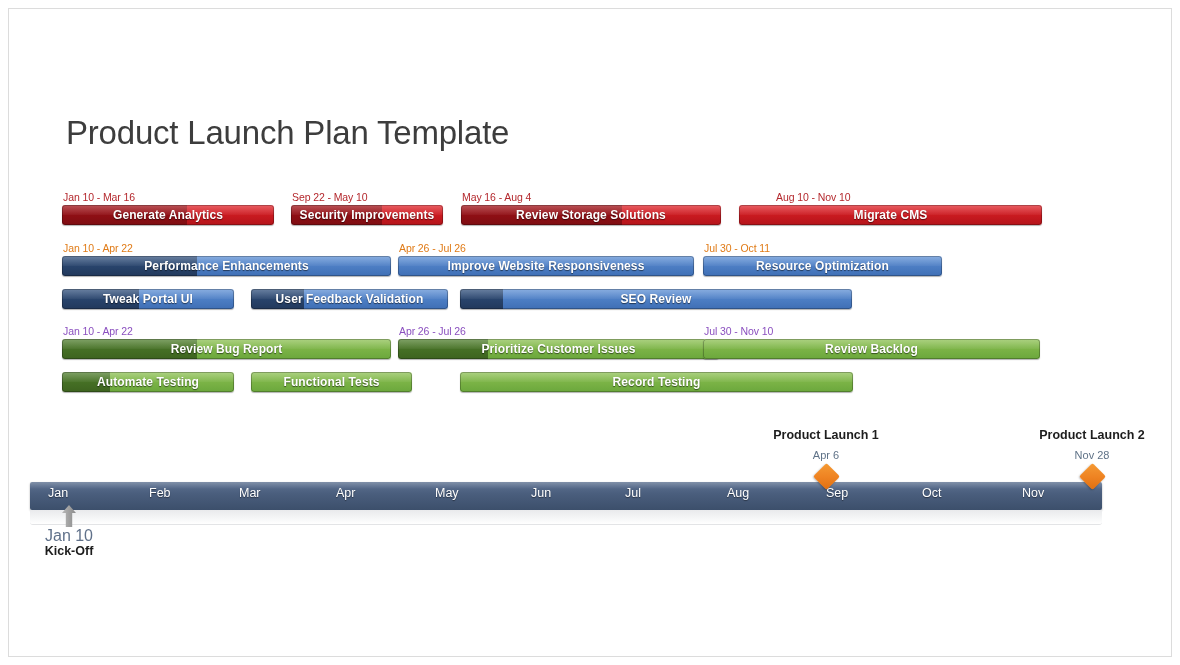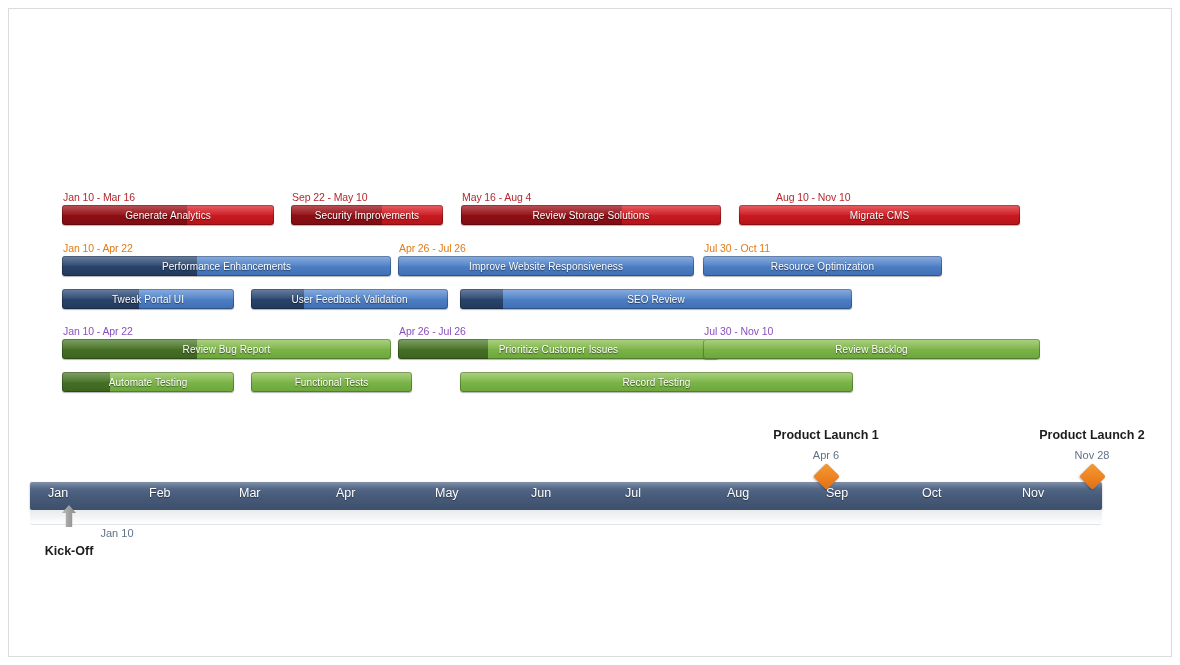--- a/index.html
+++ b/index.html
@@ -60,22 +60,22 @@
   }
   .task-bar .label {
     position: absolute;
     left: 0;
     right: 0;
     top: 0;
     bottom: 0;
     display: flex;
     align-items: center;
     justify-content: center;
-    font-size: 10px;
-    font-weight: normal;
+    font-size: 12px;
+    font-weight: bold;
     color: #ffffff;
     text-shadow: 0 1px 1px rgba(0,0,0,0.55);
     white-space: nowrap;
     letter-spacing: 0.1px;
   }
   
   .task-bar .gloss {
     position: absolute;
     left: 0; right: 0; top: 0;
     height: 50%;
@@ -200,42 +200,42 @@
     margin-left: -7px;
     top: 0;
     width: 14px;
     height: 22px;
   }
   #kickoff-marker .k-date {
     position: absolute;
     left: 50%;
     transform: translateX(-50%);
     top: 22px;
-    font-size: 11px;
+    font-size: 16px;
     color: #60718a;
     white-space: nowrap;
-    margin-left: 48px;
   }
   #kickoff-marker .k-title {
     position: absolute;
     left: 50%;
     transform: translateX(-50%);
     top: 39px;
     font-size: 12.5px;
     font-weight: bold;
     color: #1d1d1d;
     white-space: nowrap;
   }
 </style>
 </head>
 <body>
 
 <div id="slide">
   <div id="slide-frame"></div>
 
+  <h1 id="page-title">Product Launch Plan Template</h1>
 
   <div id="bars-layer">
       <div class="task-bar theme-red" style="left: 62px; top: 205px; width: 212px;">
         <div class="fill-dark" style="left: 0px; width: 59%;"></div>
         <div class="fill-light" style="left: 59%; right: 0px;"></div>
         <div class="gloss"></div>
         <div class="edge"></div>
         <div class="label">Generate Analytics</div>
       </div>
       <div class="task-bar theme-red" style="left: 291px; top: 205px; width: 152px;">
@@ -245,21 +245,21 @@
         <div class="edge"></div>
         <div class="label">Security Improvements</div>
       </div>
       <div class="task-bar theme-red" style="left: 461px; top: 205px; width: 260px;">
         <div class="fill-dark" style="left: 0px; width: 62%;"></div>
         <div class="fill-light" style="left: 62%; right: 0px;"></div>
         <div class="gloss"></div>
         <div class="edge"></div>
         <div class="label">Review Storage Solutions</div>
       </div>
-      <div class="task-bar theme-red" style="left: 739px; top: 205px; width: 281px;">
+      <div class="task-bar theme-red" style="left: 739px; top: 205px; width: 303px;">
         <div class="fill-dark" style="left: 0px; width: 0%;"></div>
         <div class="fill-light" style="left: 0%; right: 0px;"></div>
         <div class="gloss"></div>
         <div class="edge"></div>
         <div class="label">Migrate CMS</div>
       </div>
       <div class="task-bar theme-blue" style="left: 62px; top: 256px; width: 329px;">
         <div class="fill-dark" style="left: 0px; width: 41%;"></div>
         <div class="fill-light" style="left: 41%; right: 0px;"></div>
         <div class="gloss"></div>

